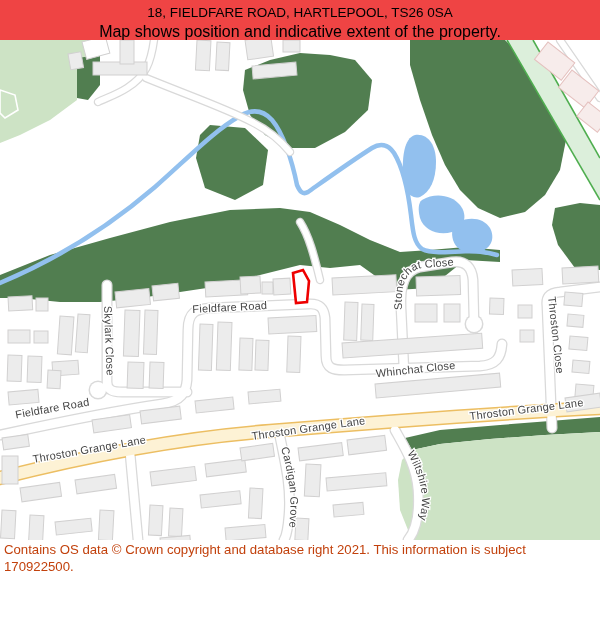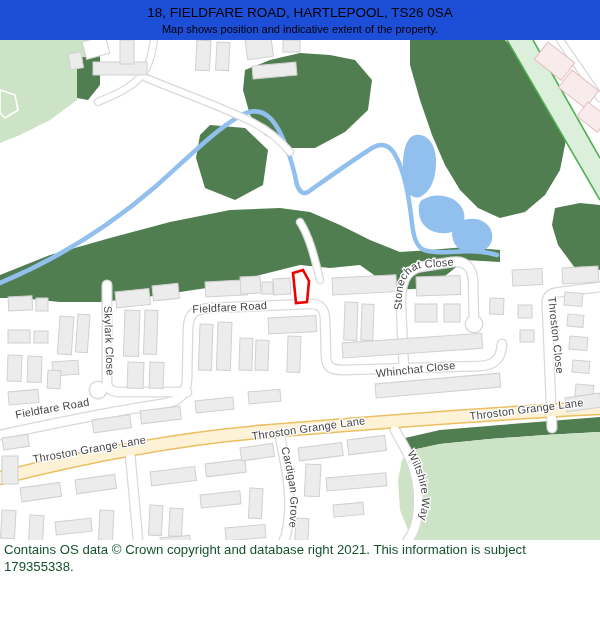--- a/index.html
+++ b/index.html
@@ -1,24 +1,24 @@
 <!DOCTYPE html>
 <html style="--wood: #517e50; --field: #cde3c5; --path_fill: #dcefdb; --path_edge: #4fae4f; --water: #92c0ee; --casing: #d9d9d9; --road: #ffffff; --yellow_fill: #fdf2d5; --yellow_casing: #ecbe62; --bld: #ececec; --bld_stroke: #d1d0d0; --pink: #f7eceb; --pink_stroke: #e5c1bf; --label: #454545; --red: #ee0000;"><head>
 <meta charset="utf-8">
 <style>
   html,body{margin:0;padding:0;background:#fff;}
   body{width:600px;height:625px;position:relative;overflow:hidden;
        font-family:"Liberation Sans",sans-serif;}
-  #titlebar{position:absolute;top:0;left:0;width:600px;height:40px;background:#1d4ed8;
+  #titlebar{position:absolute;top:0;left:0;width:600px;height:40px;background:#ef4444;
             text-align:center;color:#000;}
   #titlebar .t1{display:block;font-size:13.5px;padding-top:5px;}
-  #titlebar .t2{display:block;font-size:11px;padding-top:3px;}
+  #titlebar .t2{display:block;font-size:16px;padding-top:3px;}
   #mapwrap{position:absolute;top:40px;left:0;width:600px;height:500px;background:#fff;}
   #footer{position:absolute;top:541px;left:0;width:596px;padding-left:4px;background:#fff;
-          font-size:13.2px;line-height:17.1px;color:#14532d;}
+          font-size:13.2px;line-height:17.1px;color:#c2410c;}
   
   .wood{fill:var(--wood);stroke:none;}
   .field{fill:var(--field);stroke:none;}
   .fieldline{fill:none;stroke:#fff;stroke-width:1.6;}
   .water-line{stroke:var(--water);stroke-width:4.5;fill:none;stroke-linecap:round;}
   .pond{fill:var(--water);stroke:none;}
   .pathstrip{fill:var(--path_fill);}
   .pathedge{stroke:var(--path_edge);stroke-width:1.6;fill:none;}
   .casing{stroke:var(--casing);stroke-width:11;fill:none;stroke-linecap:round;stroke-linejoin:round;}
   .casing-sm{stroke:var(--casing);stroke-width:8.5;fill:none;stroke-linecap:round;stroke-linejoin:round;}
@@ -226,14 +226,14 @@
     <text class="lbl">
       <textPath href="#tp-cardigan">Cardigan Grove</textPath></text>
     <text class="lbl">
       <textPath href="#tp-wiltshire">Wiltshire Way</textPath></text>
   </g>
 </svg>
 </div>
 
 <div id="footer">
   <div>Contains OS data © Crown copyright and database right 2021. This information is subject</div>
-  <div>179355338.</div>
+  <div>170922500.</div>
 </div>
 
 </body></html>

